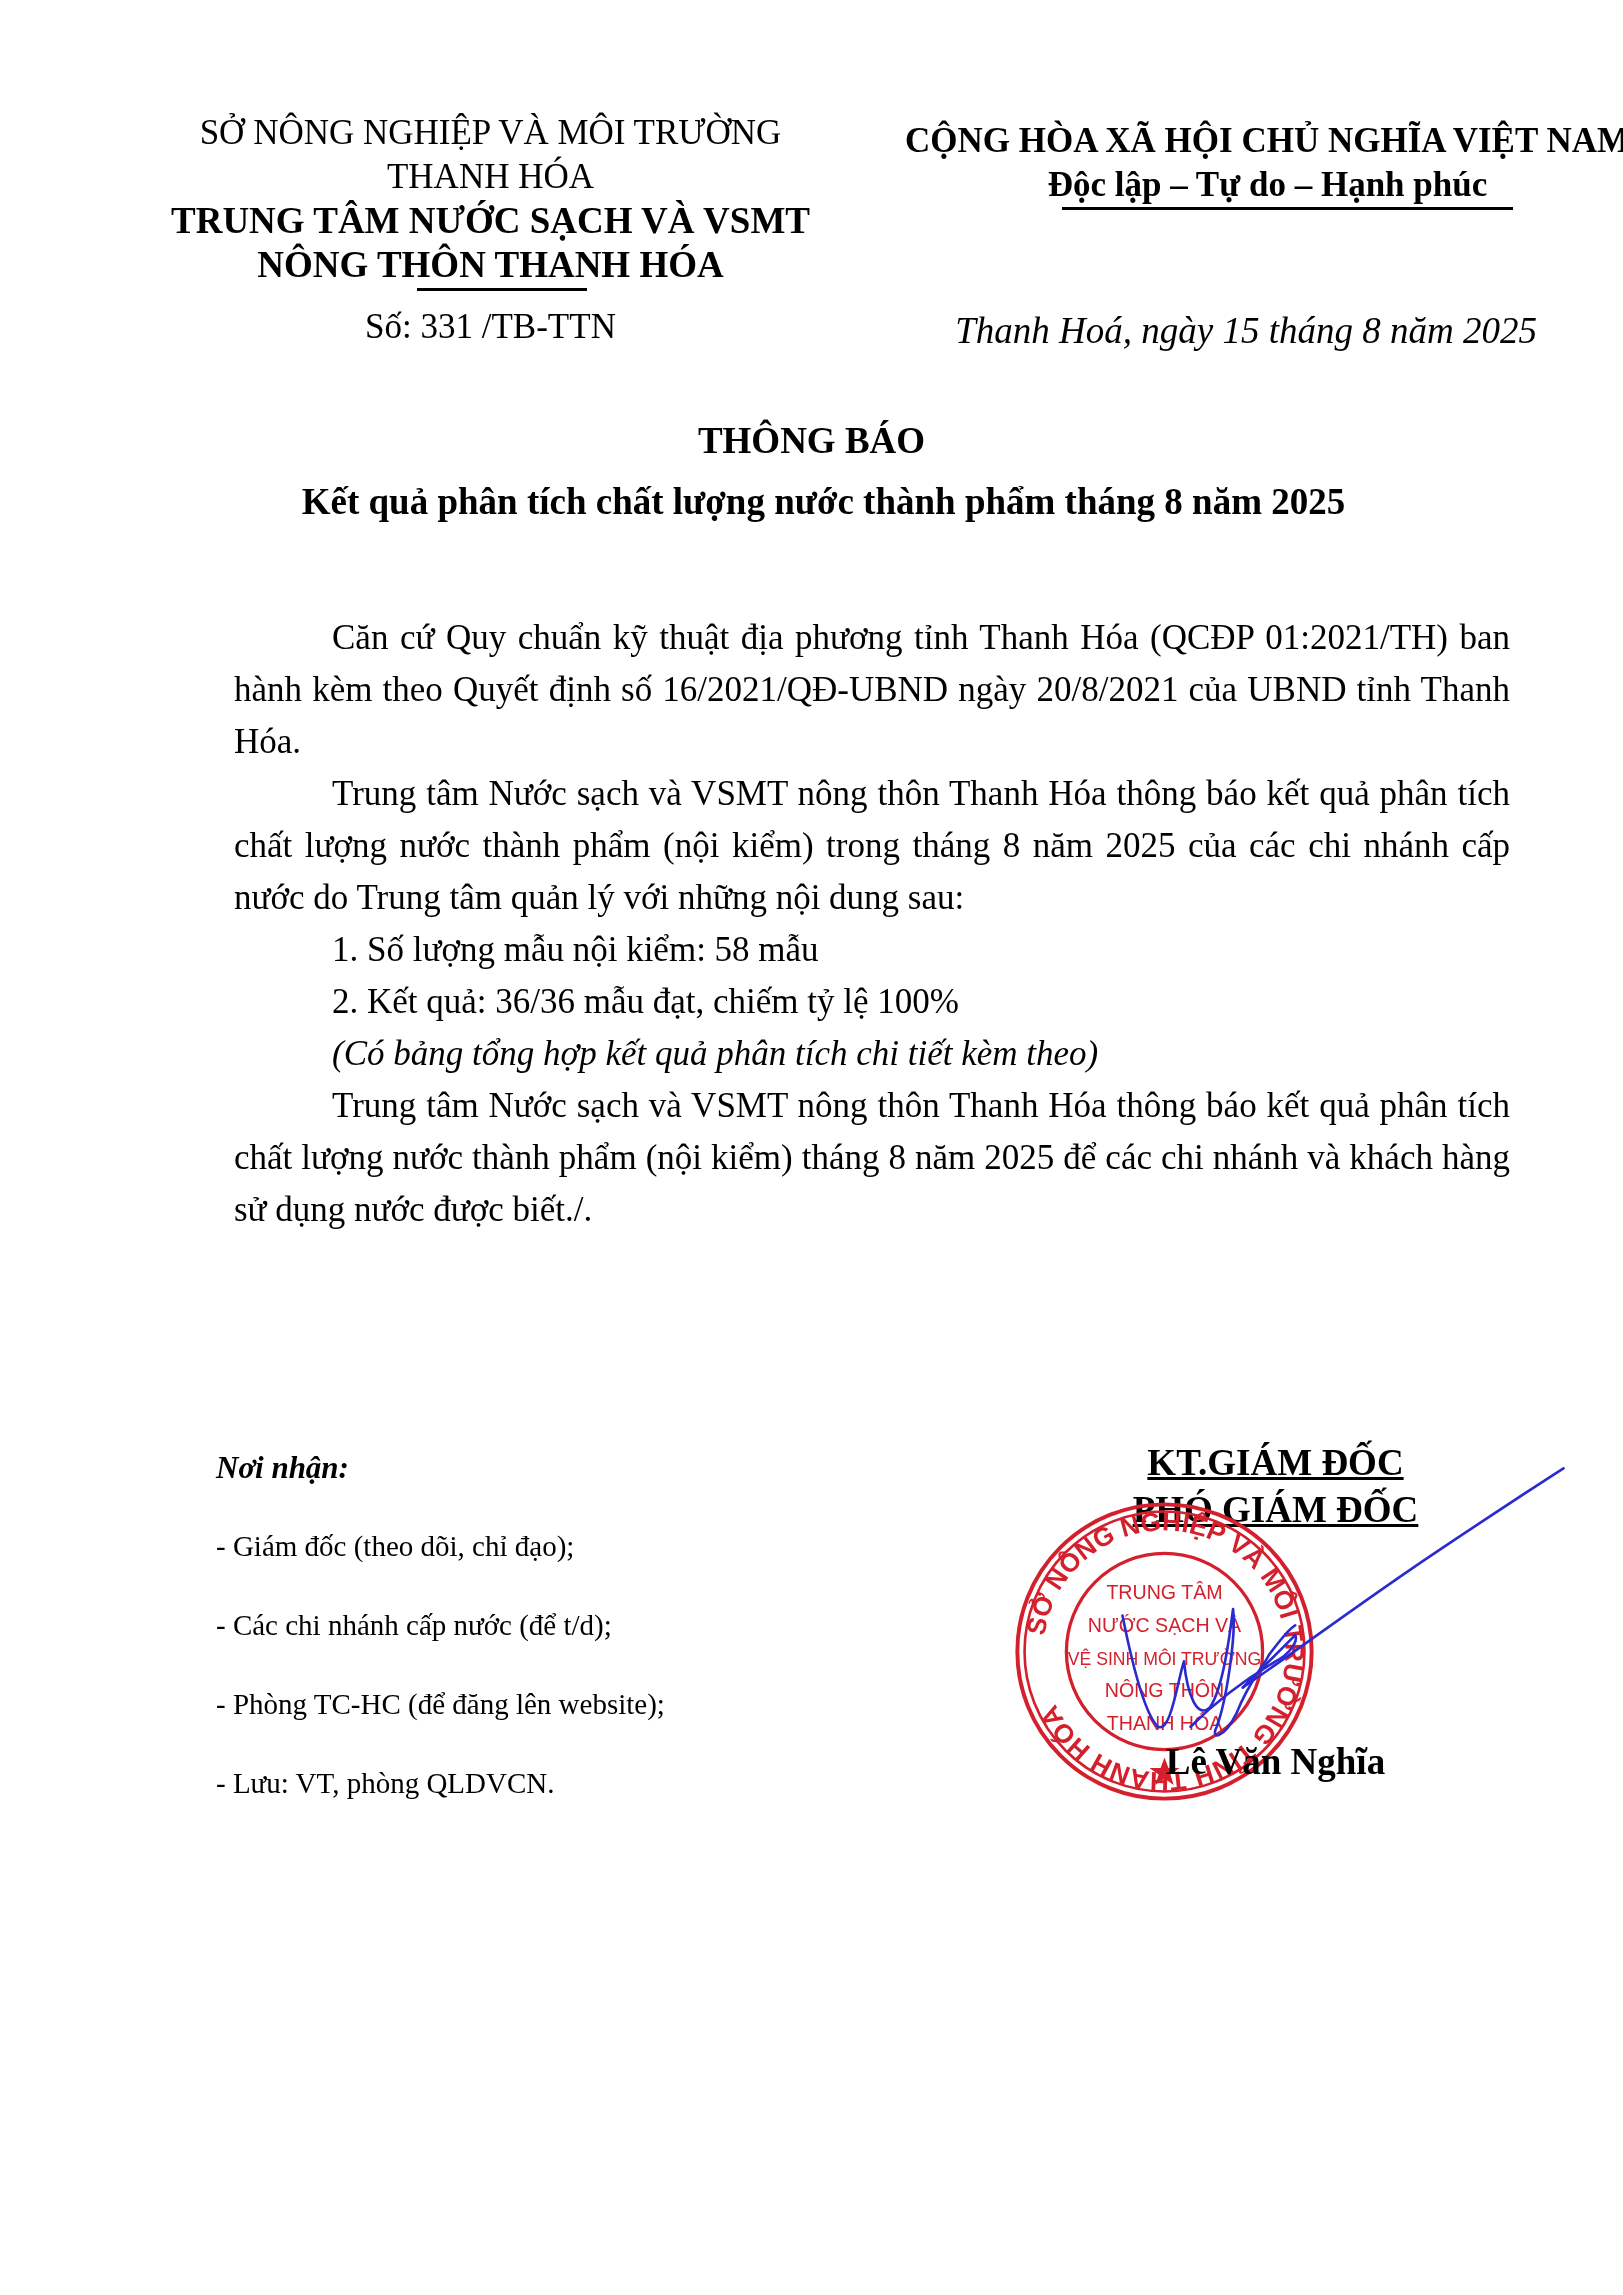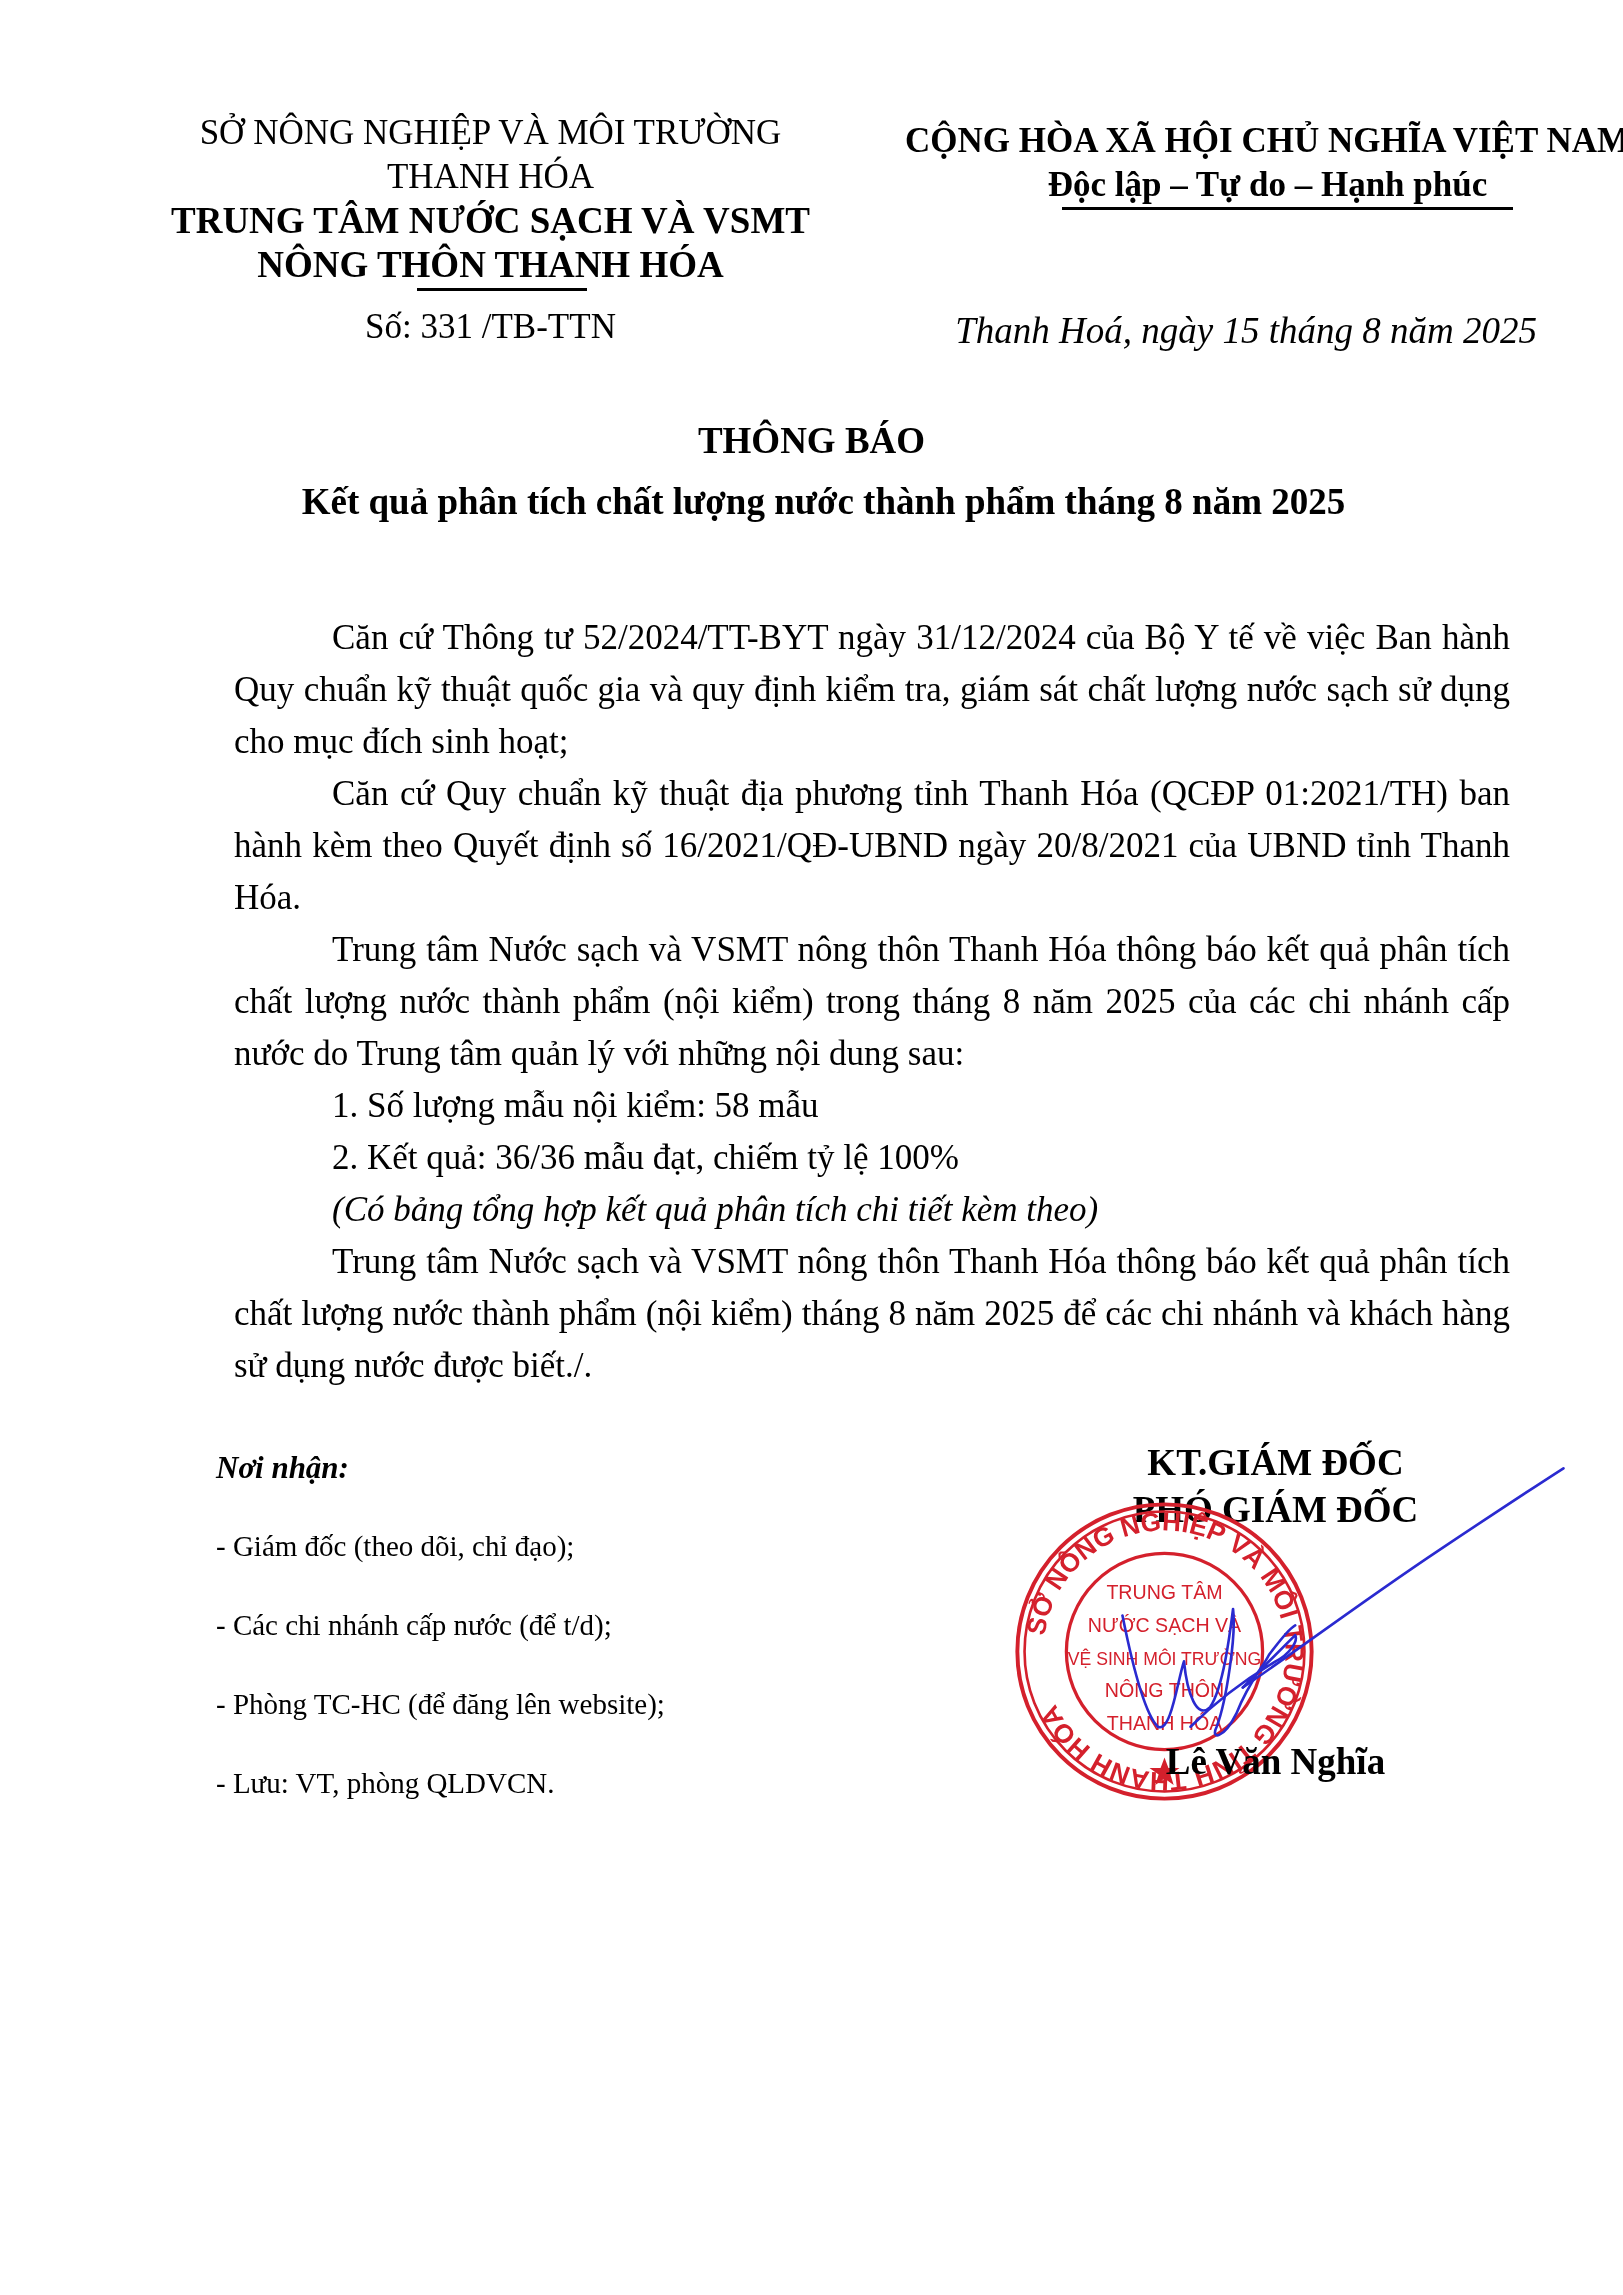--- a/index.html
+++ b/index.html
@@ -35,21 +35,21 @@
   #body .indent { text-indent: 98px; }
   #body .list { padding-left: 98px; }
 
   
   #recipients { left: 216px; top: 1446px; width: 720px; }
   #recipients .head { font-size: 31px; font-weight: bold; font-style: italic; line-height: 43px; }
   #recipients .item { font-size: 29px; line-height: 43px; margin-top: 36px; }
 
   
   #sig-block { left: 1014px; top: 1439px; width: 523px; }
-  #sig-block .s1, #sig-block .s2 { font-size: 37px; font-weight: bold; line-height: 47px; }
+  #sig-block .s1, #sig-block .s2 { font-size: 37px; font-weight: bold; line-height: 47px; text-decoration: underline; }
   #signer-name { left: 1014px; top: 1740px; width: 523px; font-size: 37px; font-weight: bold; }
 
   #stamp { left: 1001px; top: 1501px; width: 327px; height: 301px; }
   #signature { left: 1112px; top: 1465px; width: 458px; height: 301px; }
 </style>
 </head>
 <body>
 
 <div id="hdr-left" class="abs center">
   <div class="l1">SỞ NÔNG NGHIỆP VÀ MÔI TRƯỜNG</div>
@@ -64,21 +64,20 @@
   <div class="r1">CỘNG HÒA XÃ HỘI CHỦ NGHĨA VIỆT NAM</div>
   <div class="r2">Độc lập – Tự do – Hạnh phúc</div>
   <div class="rule"></div>
 </div>
 <div id="place-date" class="abs">Thanh Hoá, ngày 15 tháng 8 năm 2025</div>
 
 <div id="title" class="abs center">THÔNG BÁO</div>
 <div id="subtitle" class="abs center">Kết quả phân tích chất lượng nước thành phẩm tháng 8 năm 2025</div>
 
 <div id="body" class="abs">
-  <p class="indent">Căn cứ Thông tư 52/2024/TT-BYT ngày 31/12/2024 của Bộ Y tế về việc Ban hành Quy chuẩn kỹ thuật quốc gia và quy định kiểm tra, giám sát chất lượng nước sạch sử dụng cho mục đích sinh hoạt;</p>
   <p class="indent">Căn cứ Quy chuẩn kỹ thuật địa phương tỉnh Thanh Hóa (QCĐP 01:2021/TH) ban hành kèm theo Quyết định số 16/2021/QĐ-UBND ngày 20/8/2021 của UBND tỉnh Thanh Hóa.</p>
   <p class="indent">Trung tâm Nước sạch và VSMT nông thôn Thanh Hóa thông báo kết quả phân tích chất lượng nước thành phẩm (nội kiểm) trong tháng 8 năm 2025 của các chi nhánh cấp nước do Trung tâm quản lý với những nội dung sau:</p>
   <p class="list">1. Số lượng mẫu nội kiểm: 58 mẫu</p>
   <p class="list">2. Kết quả: 36/36 mẫu đạt, chiếm tỷ lệ 100%</p>
   <p class="list ital">(Có bảng tổng hợp kết quả phân tích chi tiết kèm theo)</p>
   <p class="indent">Trung tâm Nước sạch và VSMT nông thôn Thanh Hóa thông báo kết quả phân tích chất lượng nước thành phẩm (nội kiểm) tháng 8 năm 2025 để các chi nhánh và khách hàng sử dụng nước được biết./.</p>
 </div>
 
 <div id="recipients" class="abs">
   <div class="head">Nơi nhận:</div>

